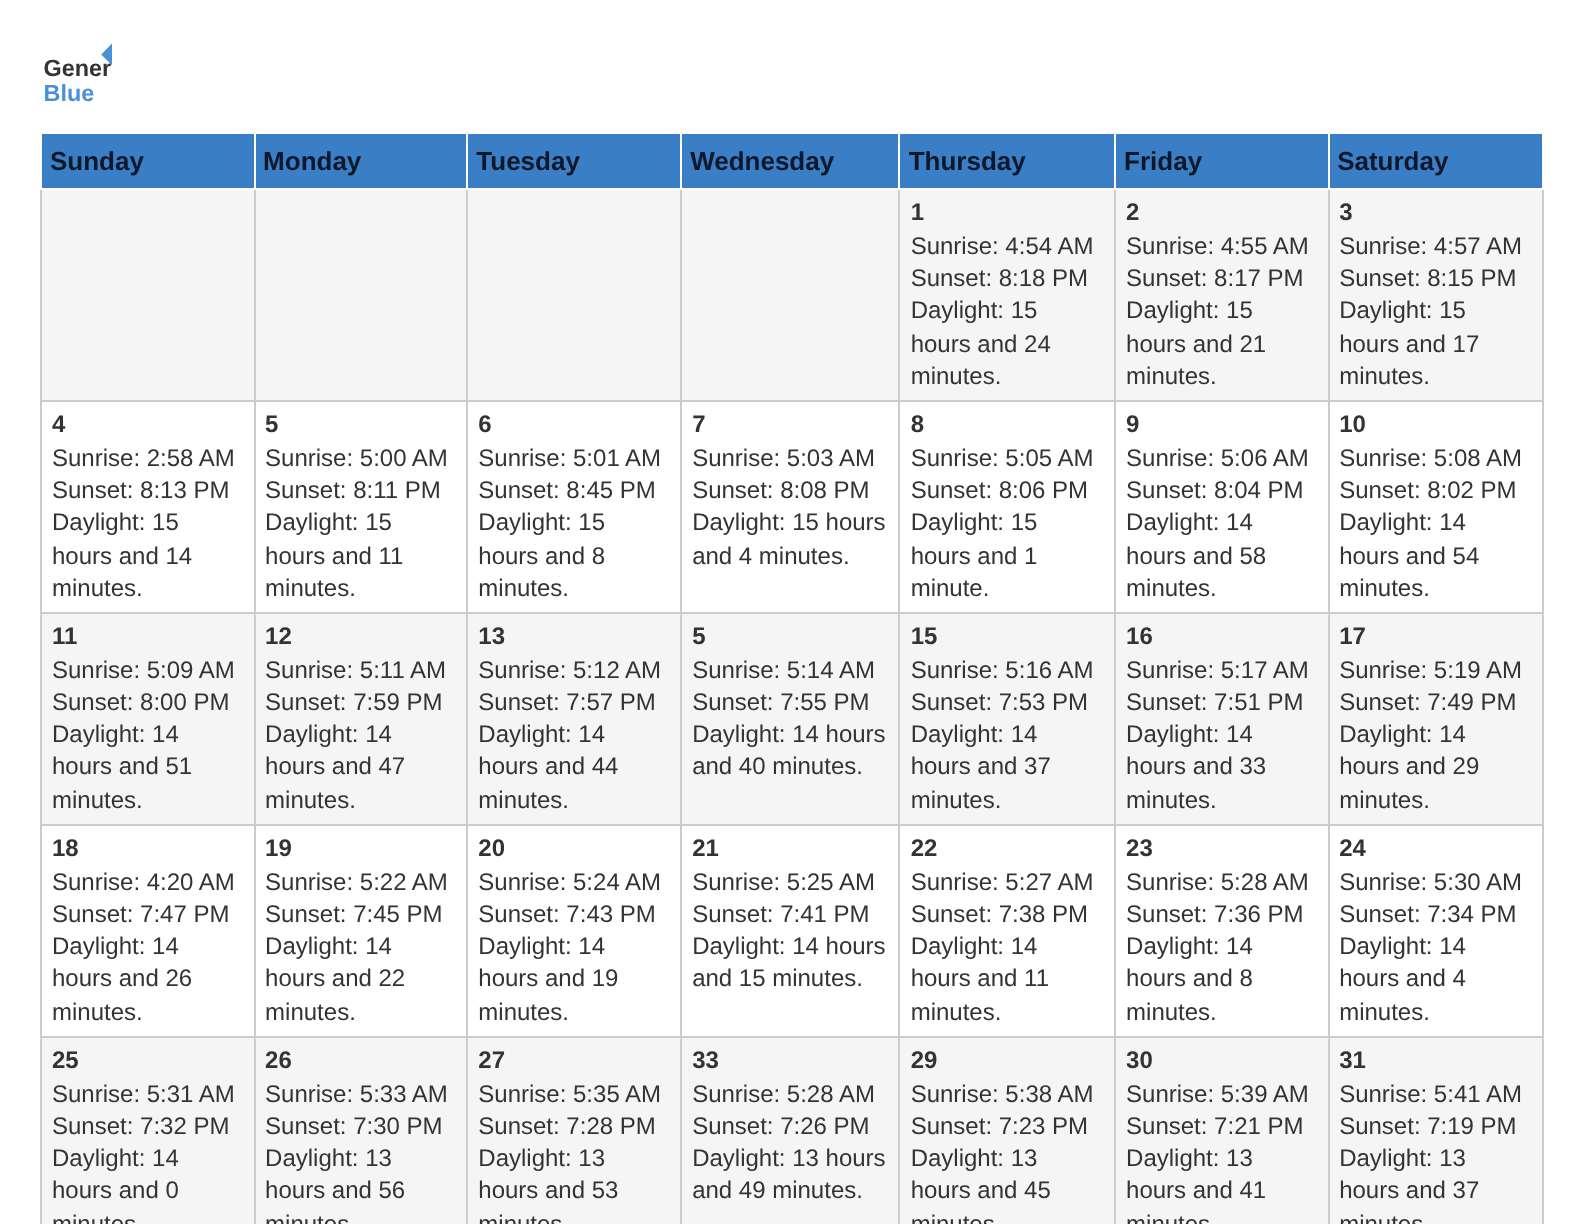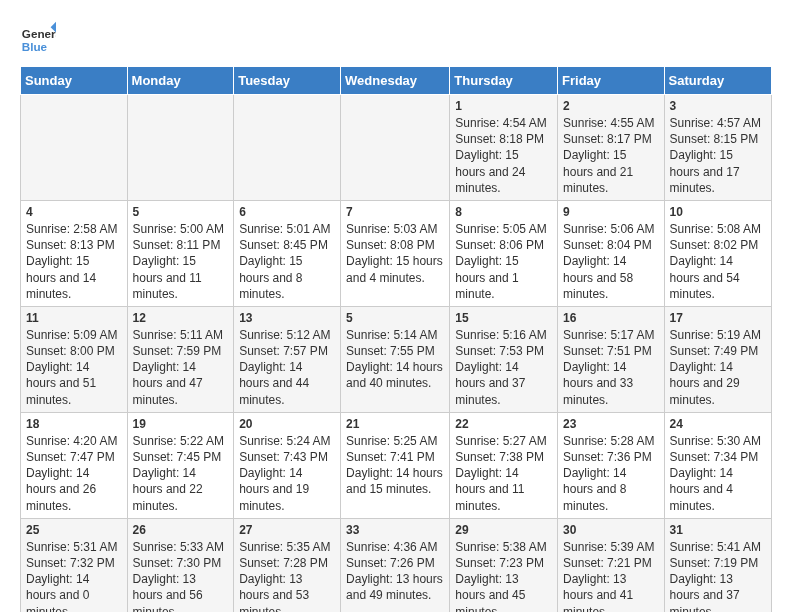--- a/index.html
+++ b/index.html
@@ -36,21 +36,21 @@
     .location {
       font-size: 16px;
       color: #555;
     }
     table {
       width: 100%;
       border-collapse: collapse;
     }
     thead tr th {
       background-color: #3a7ec5;
-      color: #ffffff;
+      color: #0f172a;
       font-size: 13px;
       font-weight: bold;
       padding: 6px 4px;
       text-align: left;
       border: 1px solid #fff;
     }
     tbody tr td {
       width: 113px;
       vertical-align: top;
       border: 1px solid #ccc;
@@ -276,21 +276,21 @@
 Daylight: 13 hours and 56 minutes.</div>
         </td>
         <td>
           <span class="day-num">27</span>
           <div class="cell-content">Sunrise: 5:35 AM
 Sunset: 7:28 PM
 Daylight: 13 hours and 53 minutes.</div>
         </td>
         <td>
           <span class="day-num">33</span>
-          <div class="cell-content">Sunrise: 4:36 AM
+          <div class="cell-content">Sunrise: 5:28 AM
 Sunset: 7:26 PM
 Daylight: 13 hours and 49 minutes.</div>
         </td>
         <td>
           <span class="day-num">29</span>
           <div class="cell-content">Sunrise: 5:38 AM
 Sunset: 7:23 PM
 Daylight: 13 hours and 45 minutes.</div>
         </td>
         <td>

